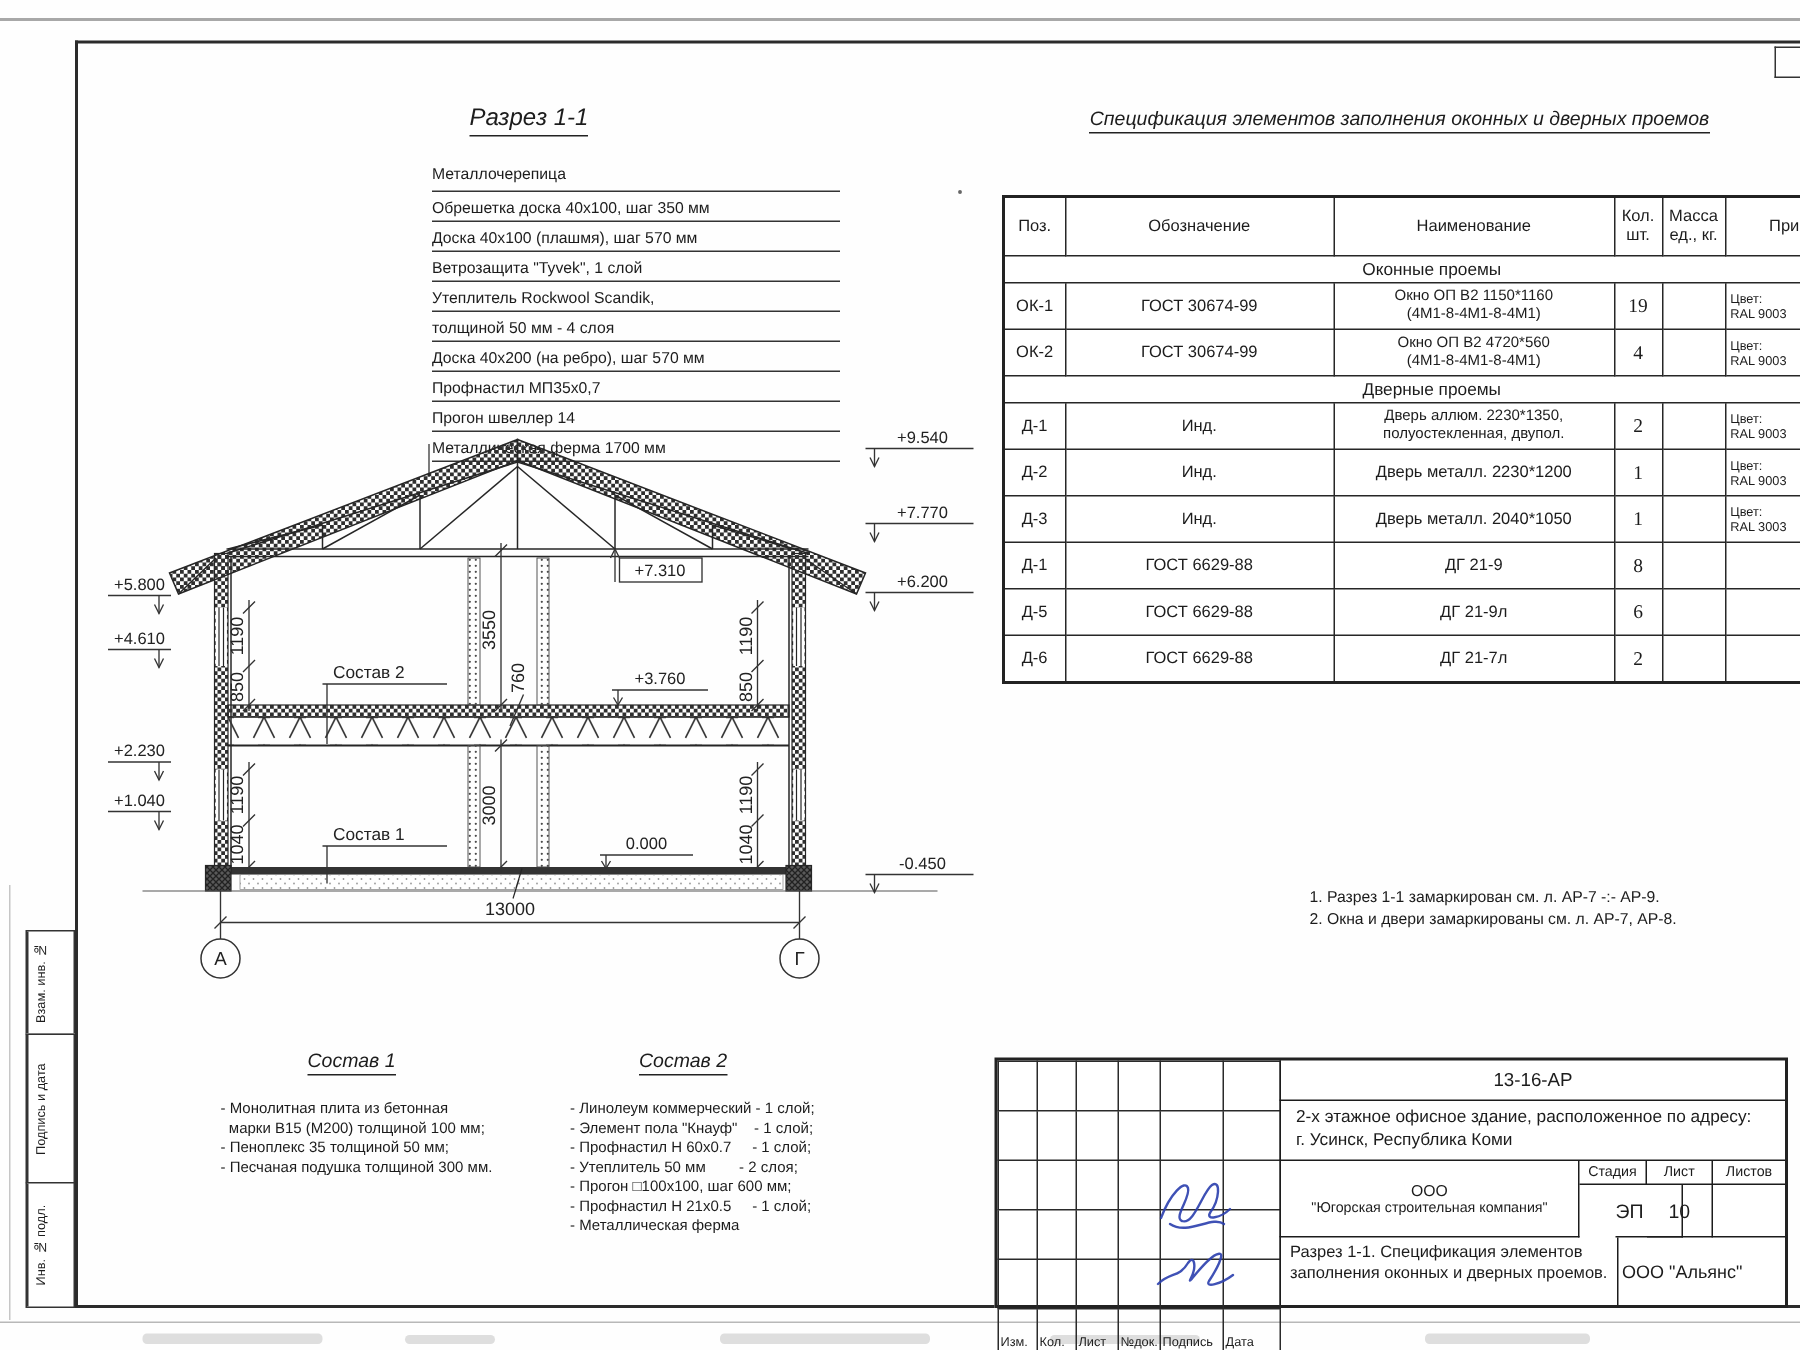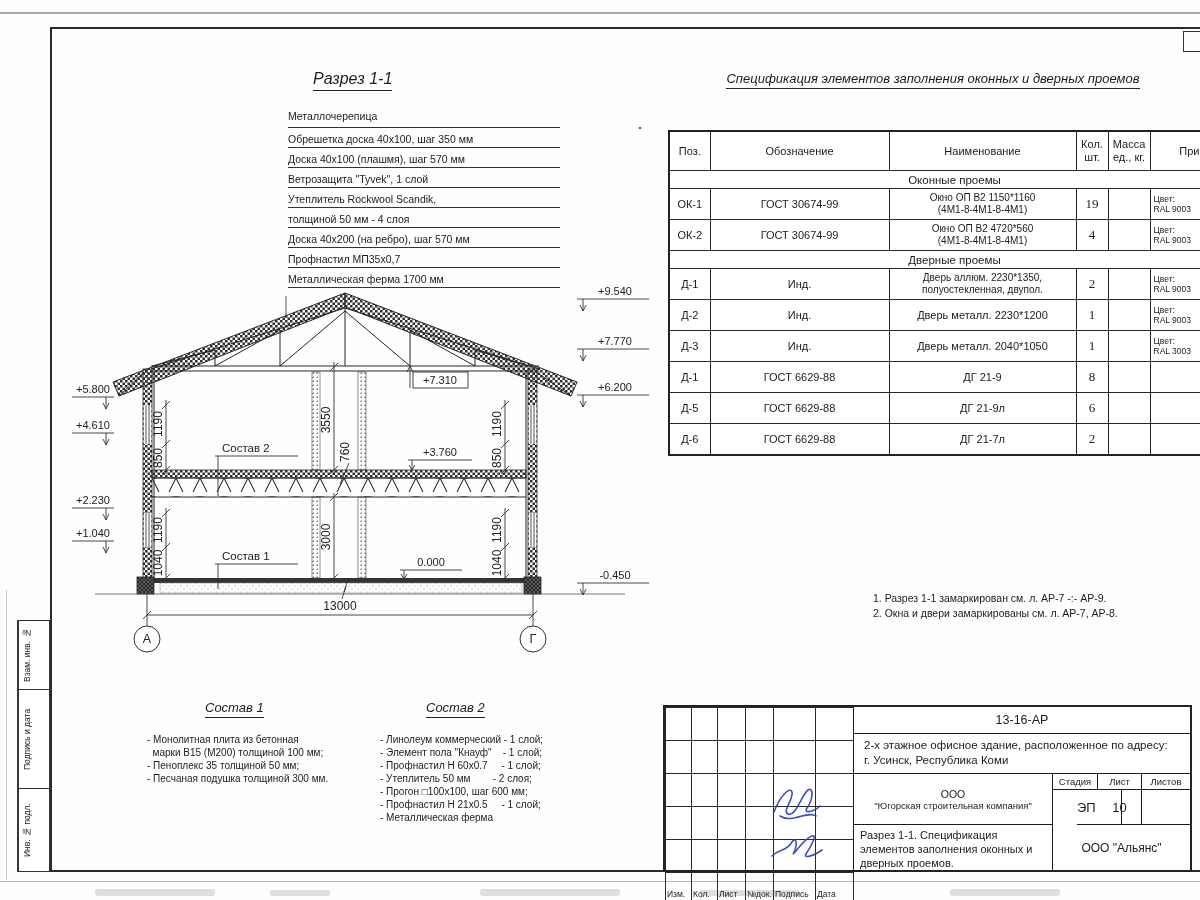--- a/index.html
+++ b/index.html
@@ -88,20 +88,21 @@
 <div class="abs rlist" style="left:288px;top:110px;">
   <div class="rlist-label">Металлочерепица</div>
   <div class="rlist-items">
     <div class="rlist-item">Обрешетка доска 40х100, шаг 350 мм</div>
     <div class="rlist-item">Доска 40х100 (плашмя), шаг 570 мм</div>
     <div class="rlist-item">Ветрозащита "Tyvek", 1 слой</div>
     <div class="rlist-item">Утеплитель Rockwool Scandik,</div>
     <div class="rlist-item">толщиной 50 мм - 4 слоя</div>
     <div class="rlist-item">Доска 40х200 (на ребро), шаг 570 мм</div>
     <div class="rlist-item">Профнастил МП35х0,7</div>
+    <div class="rlist-item">Прогон швеллер 14</div>
     <div class="rlist-item">Металлическая ферма 1700 мм</div>
   </div>
 </div>
 
 <svg class="abs" style="left:0;top:0;" width="1200" height="900" viewBox="0 0 1200 900">
   <defs>
     <pattern id="patCheck" width="5" height="5" patternUnits="userSpaceOnUse">
       <rect width="2.5" height="2.5" fill="#2f2f2f"></rect>
         <rect x="2.5" y="2.5" width="2.5" height="2.5" fill="#2f2f2f"></rect>
     </pattern>
@@ -606,21 +607,21 @@
     <span>ЭП</span>
   </div>
   <div class="rb-cell" style="left:433px;top:83px;width:44px;height:35px;border-bottom:1px solid;border-right:1px solid;
               font-size:13px;text-align:center;line-height:35px;">
     <span>10</span>
   </div>
   <div class="rb-cell" style="left:477px;top:83px;width:48px;height:35px;border-bottom:1px solid;
               font-size:13px;text-align:center;line-height:35px;">
     <span></span>
   </div>
-  <div class="rb-cell" style="left:188px;top:118px;width:200px;height:45px;border-left:1px solid;border-right:1px solid;
+  <div class="rb-cell" style="left:188px;top:118px;width:226px;height:45px;border-left:1px solid;border-right:1px solid;
               font-size:11px;padding:3px 2px 0 6px;box-sizing:border-box;line-height:14px;">
     <span>Разрез 1-1. Спецификация элементов заполнения оконных и дверных проемов.</span>
   </div>
   <div class="rb-cell" style="left:388px;top:118px;width:137px;height:45px;
               display:flex;align-items:center;justify-content:center;font-size:12px;">
     <span>ООО "Альянс"</span>
   </div>
 </div>
 
 <svg class="abs" style="left:768px;top:780px;" width="64" height="90" viewBox="0 0 64 90">

